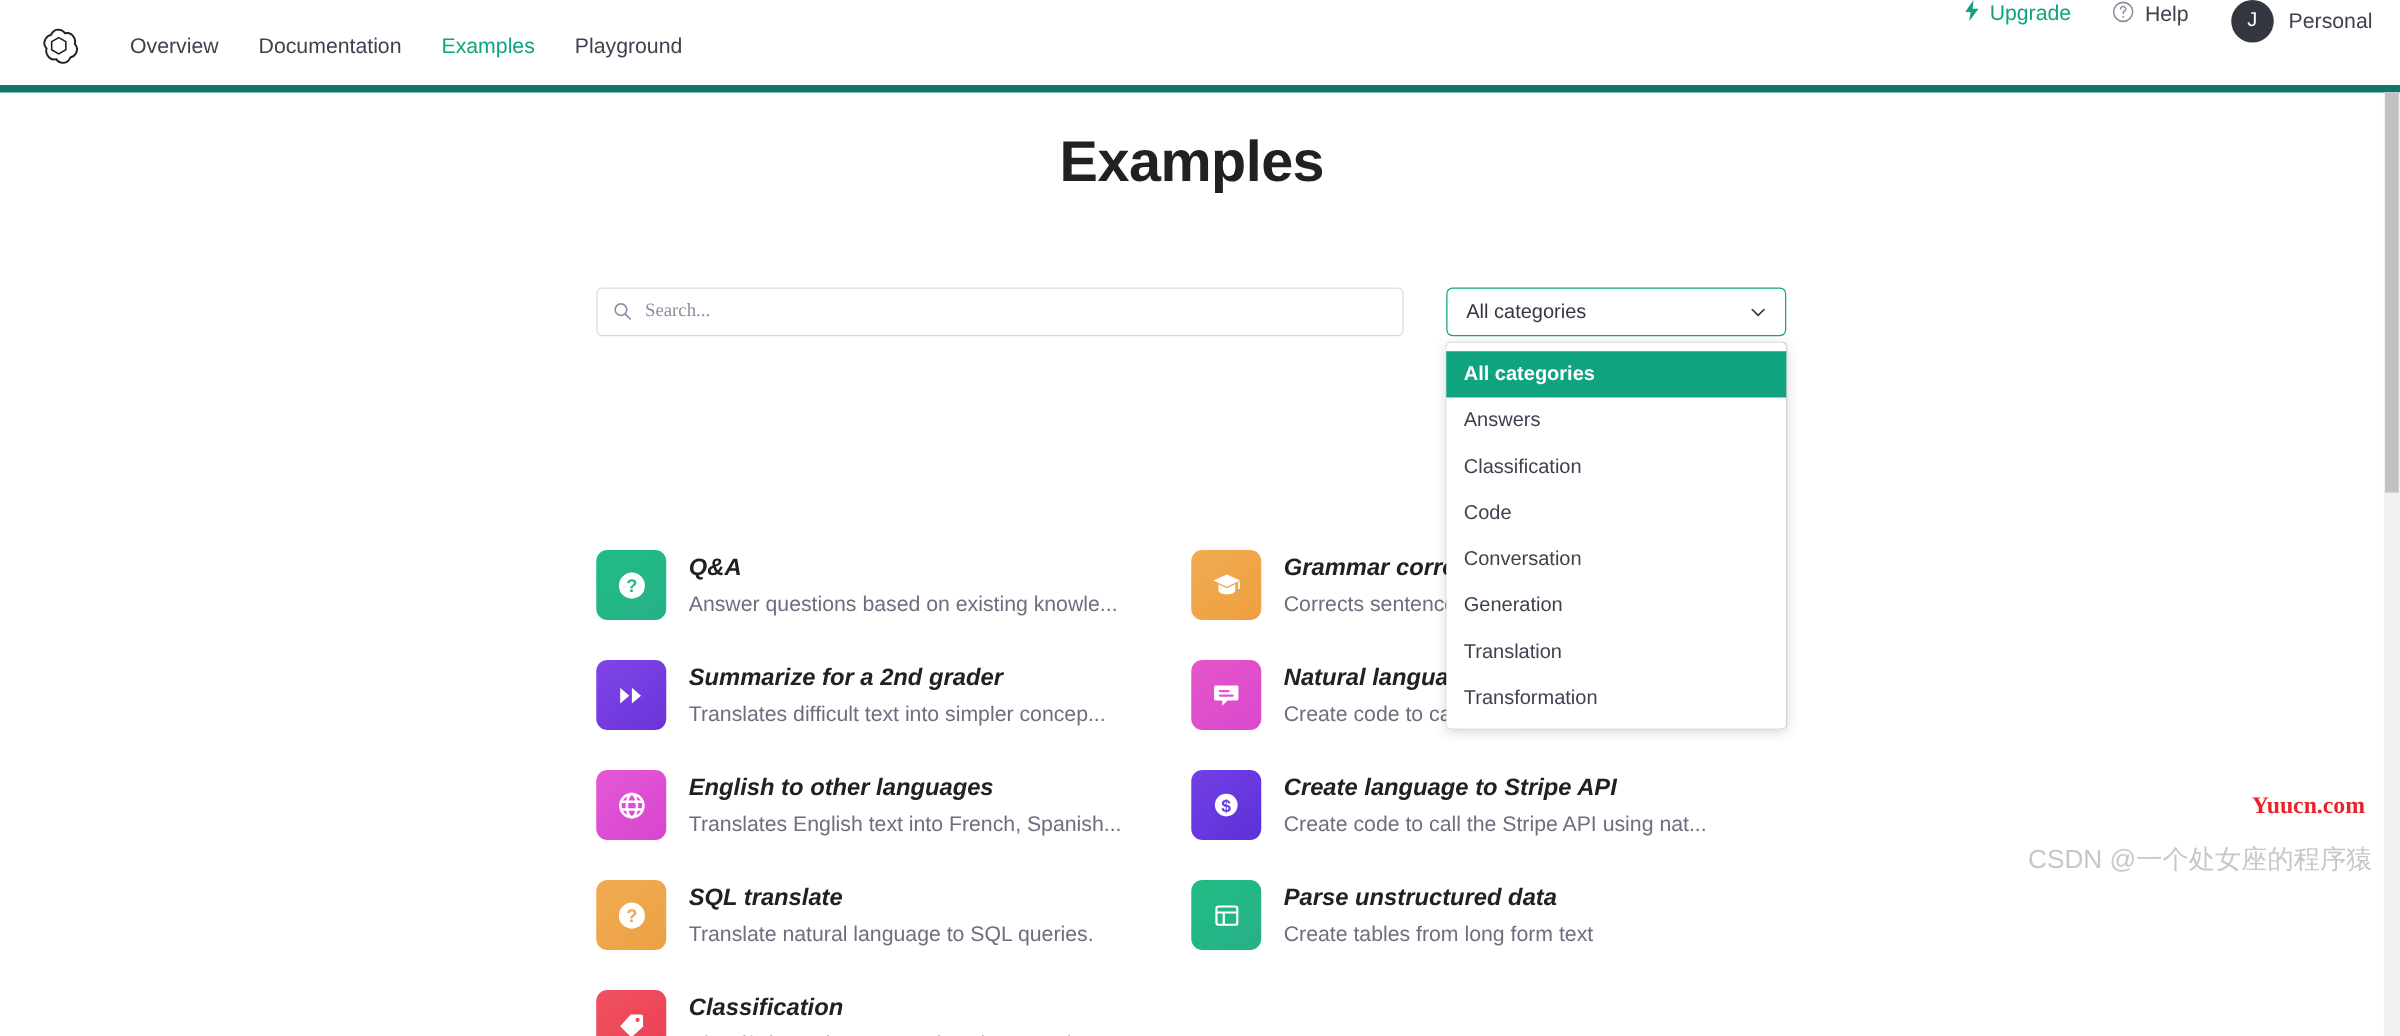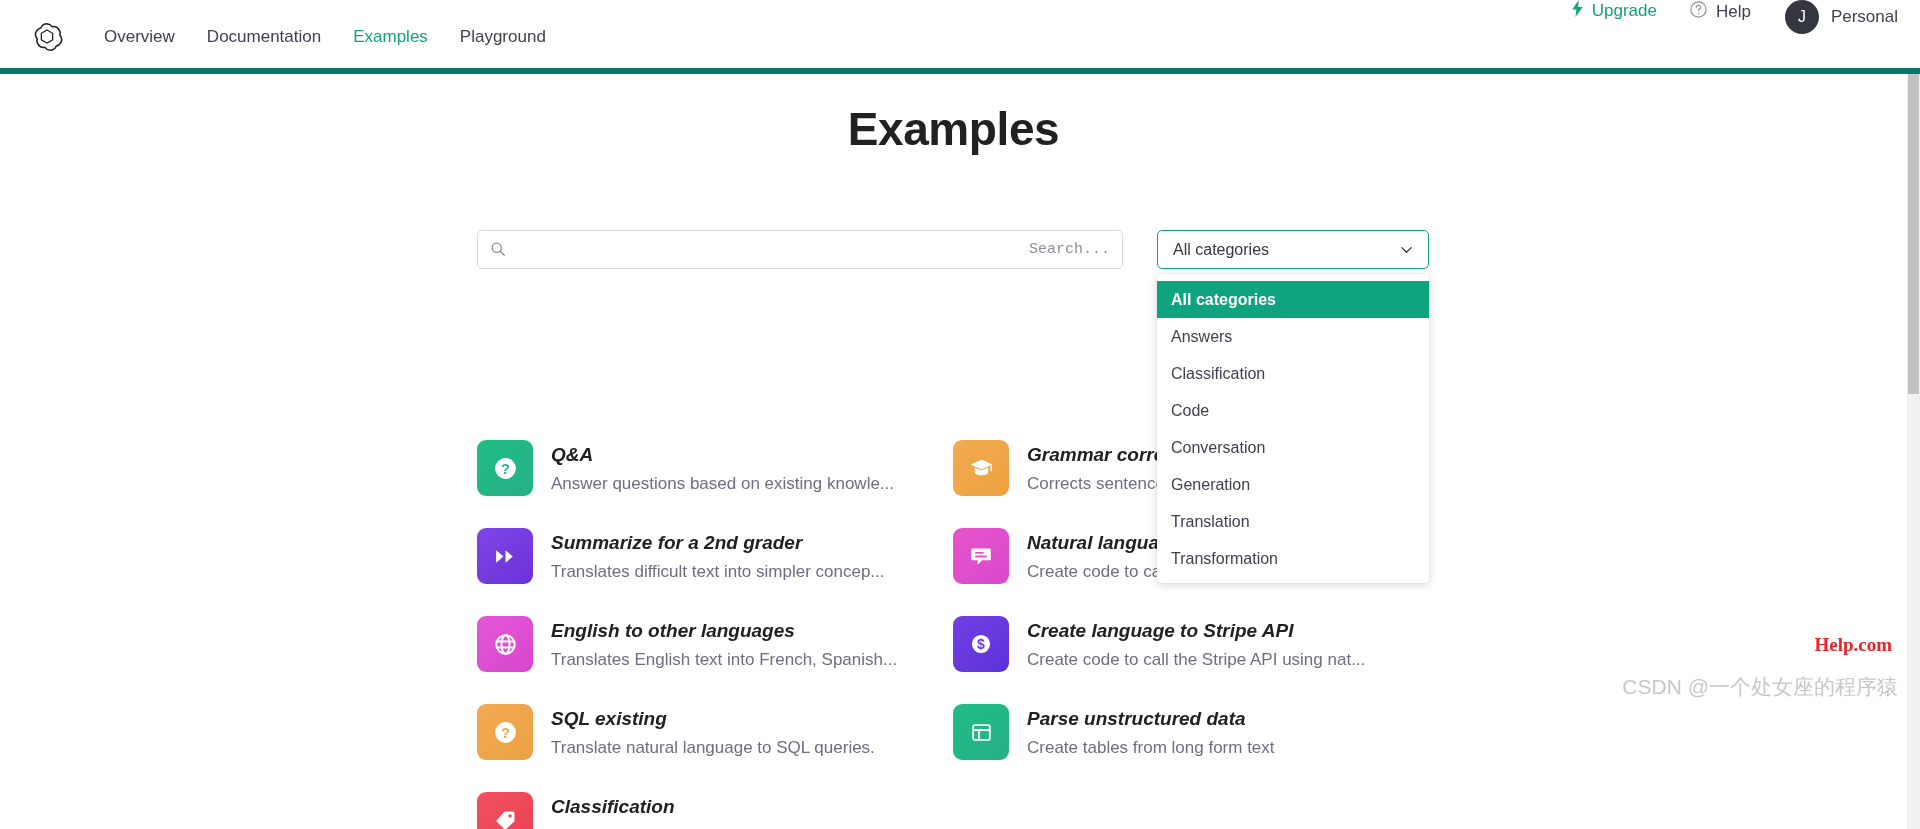--- a/index.html
+++ b/index.html
@@ -92,24 +92,23 @@
     position: relative;
     width: 658px; height: 39px;
   }
   .search-input {
     width: 100%; height: 39px;
     border: 1px solid #d9d9e3;
     border-radius: 5px;
     padding: 0 12px 0 38px;
     font-size: 15px;
     color: #353740;
-    font-family: Liberation Mono, monospace;
+    font-family: Liberation Serif, serif;
     outline: none;
     background: #fff;
-    text-align: right;
   }
   .search-input::placeholder { color: #8e8ea0; }
   .search-icon {
     position: absolute; left: 13px; top: 11px;
     width: 16px; height: 16px;
     pointer-events: none;
   }
 
   .select-wrap { position: relative; width: 272px; margin-left: 12px; }
   .select-box {
@@ -397,21 +396,21 @@
       </div>
 
       <div class="card">
         <div class="card-icon" style="background:linear-gradient(140deg,#f2ab52,#eca143);">
           <svg width="25" height="25" viewBox="0 0 24 24">
               <circle cx="12" cy="12" r="10" fill="#fff"></circle>
               <text x="12" y="17" font-size="14" font-weight="700" text-anchor="middle" fill="#efa64c" font-family="Liberation Sans, sans-serif">?</text>
             </svg>
         </div>
         <div class="card-text">
-          <div class="card-title">SQL existing</div>
+          <div class="card-title">SQL translate</div>
           <div class="card-desc">Translate natural language to SQL queries.</div>
         </div>
       </div>
 
       <div class="card">
         <div class="card-icon" style="background:linear-gradient(140deg,#20bd83,#27b089);">
           <svg width="25" height="25" viewBox="0 0 24 24" fill="none" stroke="#fff" stroke-width="1.7">
               <rect x="4" y="5" width="16" height="14" rx="1.6"></rect>
               <path d="M4 9.6h16M9.6 9.6V19"></path>
             </svg>
@@ -435,16 +434,16 @@
         </div>
       </div>
 
     </div>
   </div>
 
   <div class="scrollbar-track">
     <div class="scrollbar-thumb"></div>
   </div>
 
-  <div class="wm-yuucn">Help.com</div>
+  <div class="wm-yuucn">Yuucn.com</div>
   <div class="wm-csdn">CSDN @一个处女座的程序猿</div>
 
 </div>
 
 </body></html>

